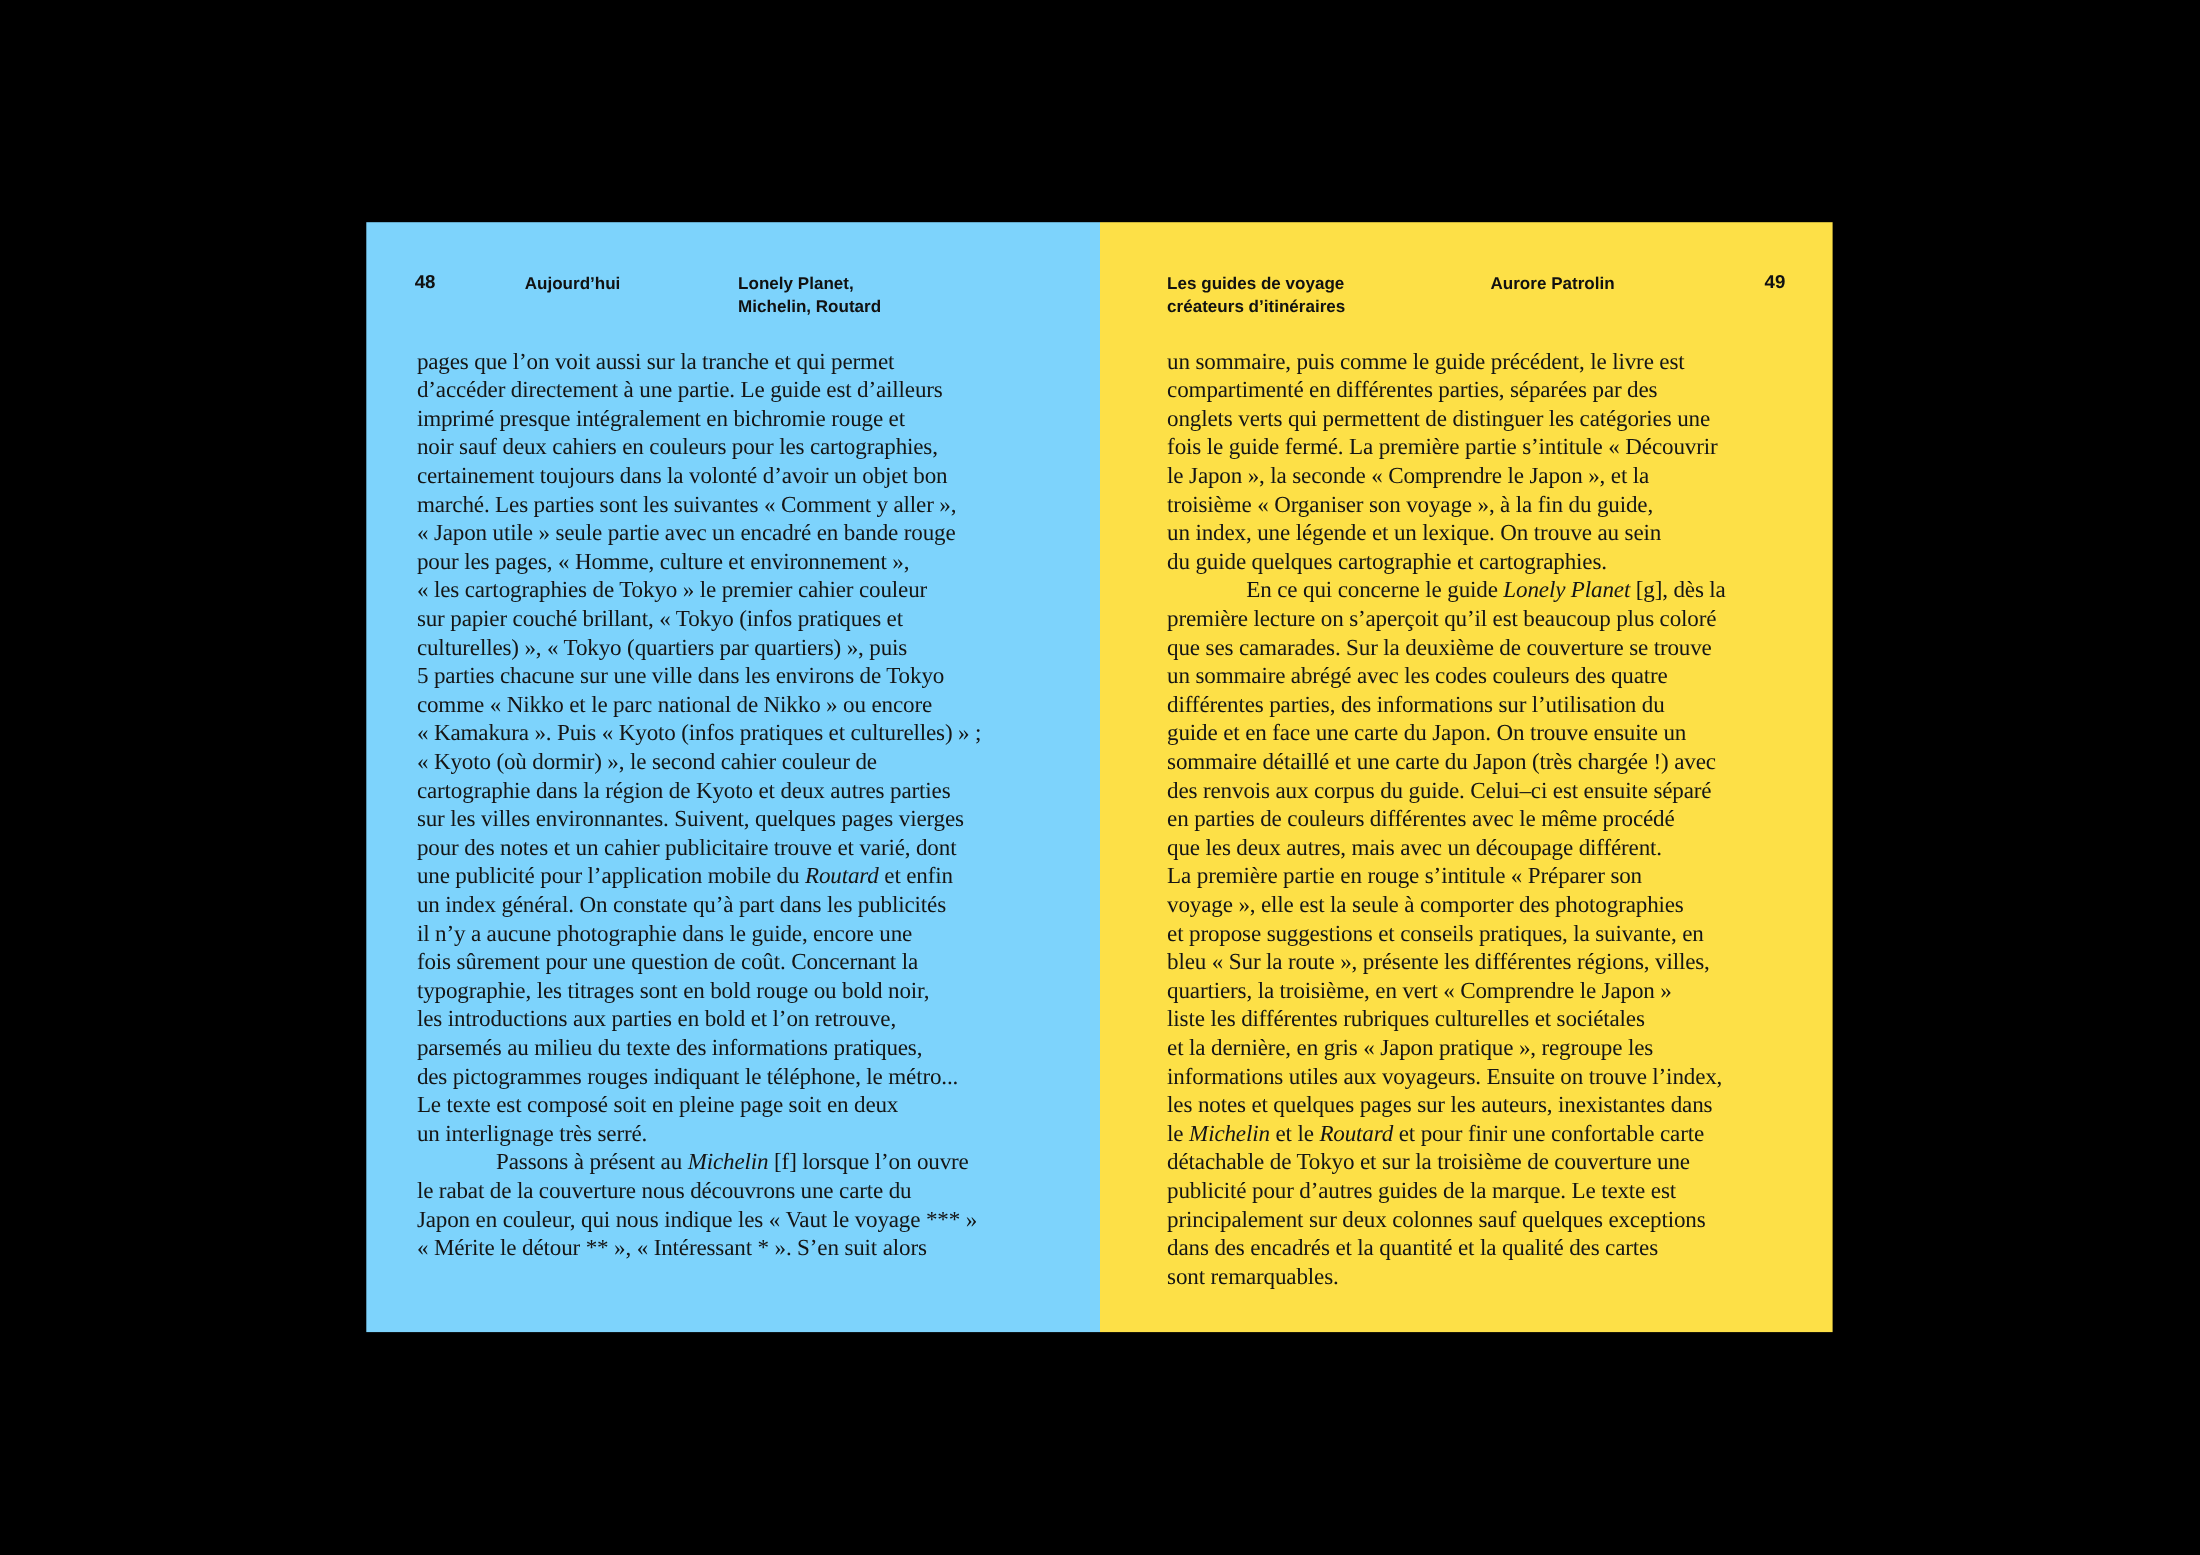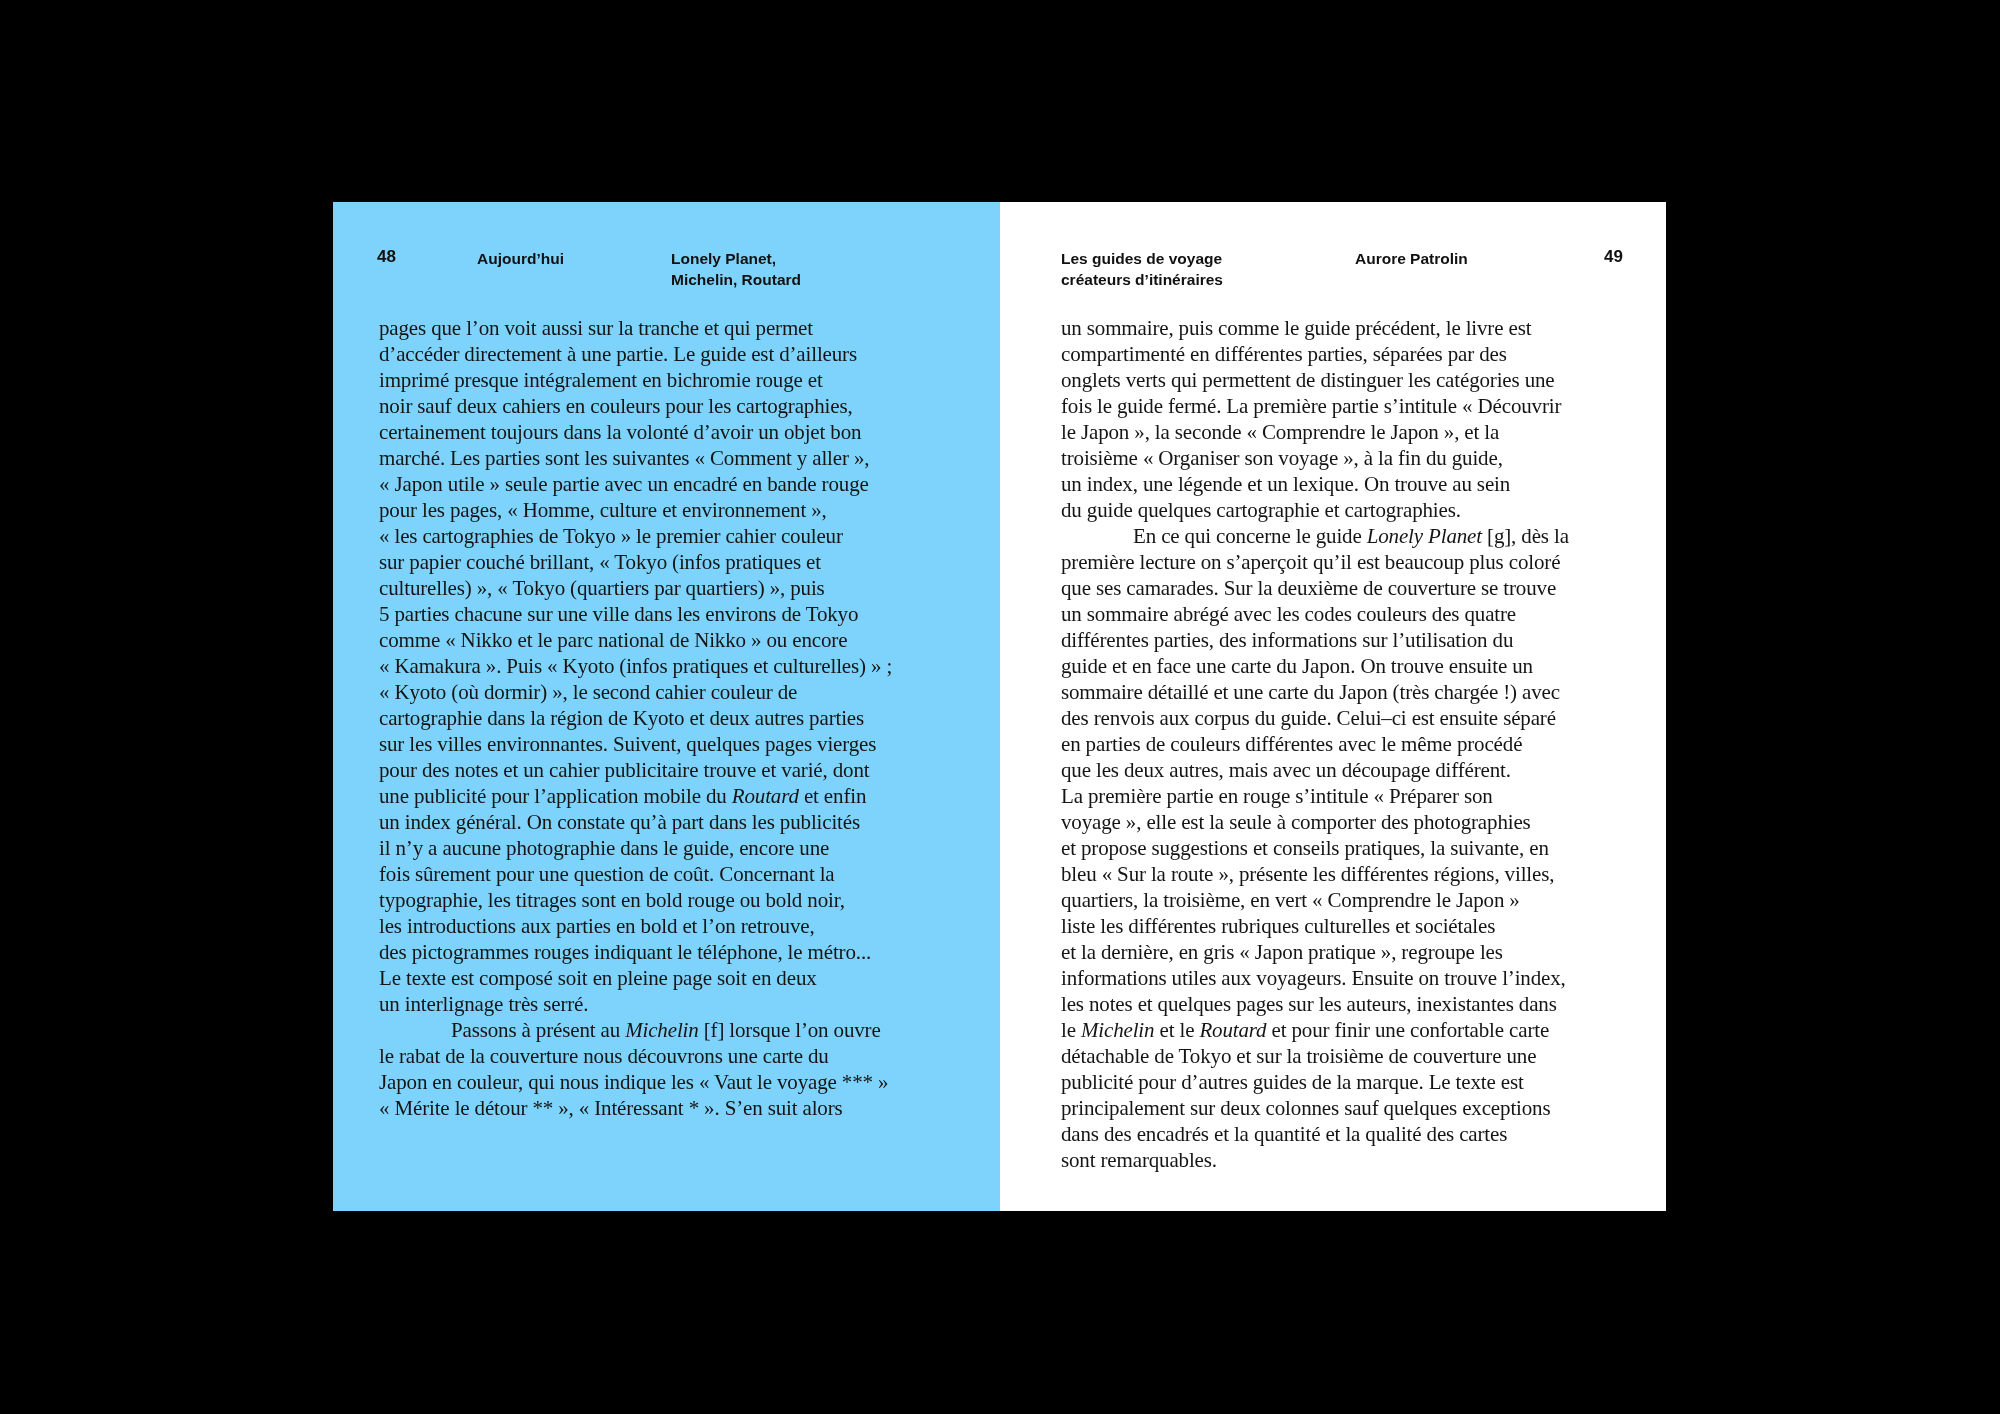--- a/index.html
+++ b/index.html
@@ -17,21 +17,21 @@
     top: 202px;
     width: 1333px;
     height: 1009px;
     display: flex;
   }
   .page {
     position: relative;
     height: 100%;
   }
   .page-left  { width: 667px; background: #7dd3fc; }
-  .page-right { width: 666px; background: #ffffff; }
+  .page-right { width: 666px; background: #fde047; }
 
   .running-head {
     position: absolute;
     top: 46px;
     left: 0;
     right: 0;
     height: 50px;
     font-family: "Liberation Sans", sans-serif;
     font-weight: bold;
     font-size: 15.5px;
@@ -96,20 +96,21 @@
         <div class="line">« Kyoto (où dormir) », le second cahier couleur de</div>
         <div class="line">cartographie dans la région de Kyoto et deux autres parties</div>
         <div class="line">sur les villes environnantes. Suivent, quelques pages vierges</div>
         <div class="line">pour des notes et un cahier publicitaire trouve et varié, dont</div>
         <div class="line">une publicité pour l’application mobile du <i>Routard</i> et enfin</div>
         <div class="line">un index général. On constate qu’à part dans les publicités</div>
         <div class="line">il n’y a aucune photographie dans le guide, encore une</div>
         <div class="line">fois sûrement pour une question de coût. Concernant la</div>
         <div class="line">typographie, les titrages sont en bold rouge ou bold noir,</div>
         <div class="line">les introductions aux parties en bold et l’on retrouve,</div>
+        <div class="line">parsemés au milieu du texte des informations pratiques,</div>
         <div class="line">des pictogrammes rouges indiquant le téléphone, le métro...</div>
         <div class="line">Le texte est composé soit en pleine page soit en deux</div>
         <div class="line">un interlignage très serré.</div>
         <div class="line indent">Passons à présent au <i>Michelin</i> [f] lorsque l’on ouvre</div>
         <div class="line">le rabat de la couverture nous découvrons une carte du</div>
         <div class="line">Japon en couleur, qui nous indique les « Vaut le voyage *** »</div>
         <div class="line">« Mérite le détour ** », « Intéressant * ». S’en suit alors</div>
       </div>
   </div>
 

